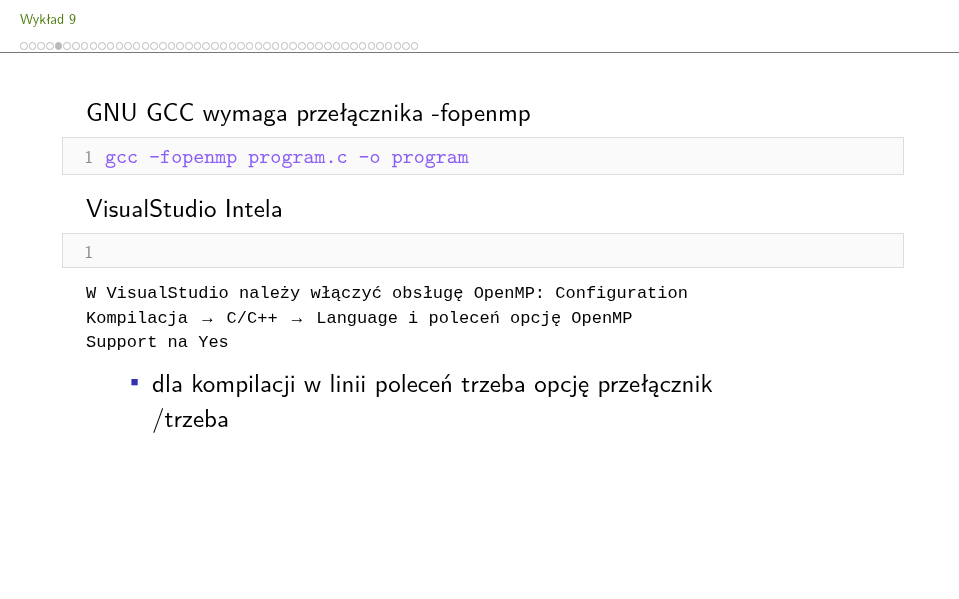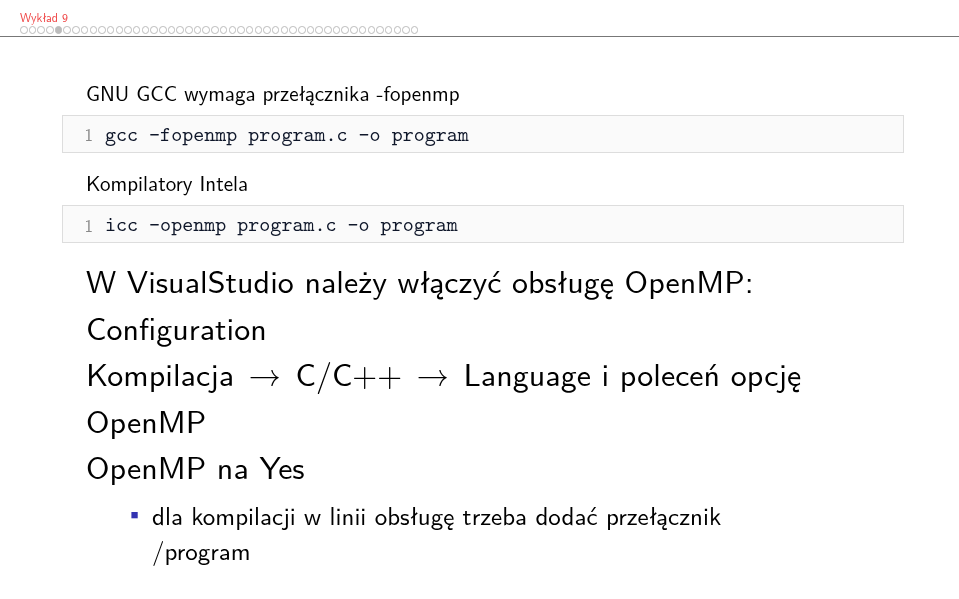--- a/index.html
+++ b/index.html
@@ -15,23 +15,23 @@
   .slide {
     position: relative;
     width: 959px;
     height: 599px;
     box-sizing: border-box;
   }
   .header {
     padding: 8px 0 0 20px;
   }
   .header-title {
-    font-size: 12px;
-    color: #ef4444;
-    margin-bottom: 0;
+    font-size: 14px;
+    color: #4d7c0f;
+    margin-bottom: 14px;
   }
   .dots {
     display: flex;
     gap: 1.2px;
     padding-left: 0;
   }
   .dot {
     width: 7.5px;
     height: 7.5px;
     border: 1px solid #bbb;
@@ -52,21 +52,21 @@
   }
   .title {
     font-variant: small-caps;
     font-size: 36px;
     color: #3333b2;
     letter-spacing: 0.5px;
     font-weight: 400;
     margin-bottom: 44px;
   }
   .body-text {
-    font-size: 21px;
+    font-size: 25px;
     line-height: 1.45;
     margin: 10px 0 8px 48px;
     font-weight: 300;
     font-family: "Latin Modern Sans", "CMU Sans Serif", "Helvetica Neue", Arial, sans-serif;
   }
   .code-block {
     margin: 6px 0 14px 24px;
     border: 1px solid #ddd;
     background: #fafafa;
     padding: 4px 0;
@@ -77,28 +77,29 @@
   }
   .code-lineno {
     width: 30px;
     text-align: right;
     color: #888;
     padding-right: 12px;
     font-size: 17px;
     font-family: "Latin Modern Sans", Arial, sans-serif;
   }
   .code-text {
-    color: #0f172a;
+    color: #8b5cf6;
     white-space: pre;
   }
   .paragraph {
-    font-size: 32px;
+    font-size: 17px;
     line-height: 1.45;
     margin: 14px 0 8px 48px;
     font-weight: 300;
+    font-family: Liberation Mono, monospace;
   }
   .arrow {
     display: inline-block;
     padding: 0 4px;
   }
   .sublist {
     margin: 4px 0 0 88px;
     font-size: 25px;
     line-height: 1.4;
     font-weight: 300;
@@ -174,32 +175,31 @@
   <hr class="hr">
 
   <div class="content">
 
     <div class="body-text">GNU GCC wymaga przełącznika -fopenmp</div>
     <div class="code-block">
       <span class="code-lineno">1</span>
       <span class="code-text">gcc -fopenmp program.c -o program</span>
     </div>
 
-    <div class="body-text">Kompilatory Intela</div>
+    <div class="body-text">VisualStudio Intela</div>
     <div class="code-block">
       <span class="code-lineno">1</span>
-      <span class="code-text">icc -openmp program.c -o program</span>
     </div>
 
     <div class="paragraph">
       <span>W VisualStudio należy włączyć obsługę OpenMP: Configuration</span><br>
       <span>Kompilacja </span><span class="arrow">→</span><span> C/C++ </span><span class="arrow">→</span><span> Language i poleceń opcję OpenMP</span><br>
-      <span>OpenMP na Yes</span>
+      <span>Support na Yes</span>
     </div>
 
     <div class="sublist">
       <div class="subitem">
-        <span>dla kompilacji w linii obsługę trzeba dodać przełącznik</span><br>
-        <span>/program</span>
+        <span>dla kompilacji w linii poleceń trzeba opcję przełącznik</span><br>
+        <span>/trzeba</span>
       </div>
     </div>
   </div>
 </div>
 
 </body></html>

